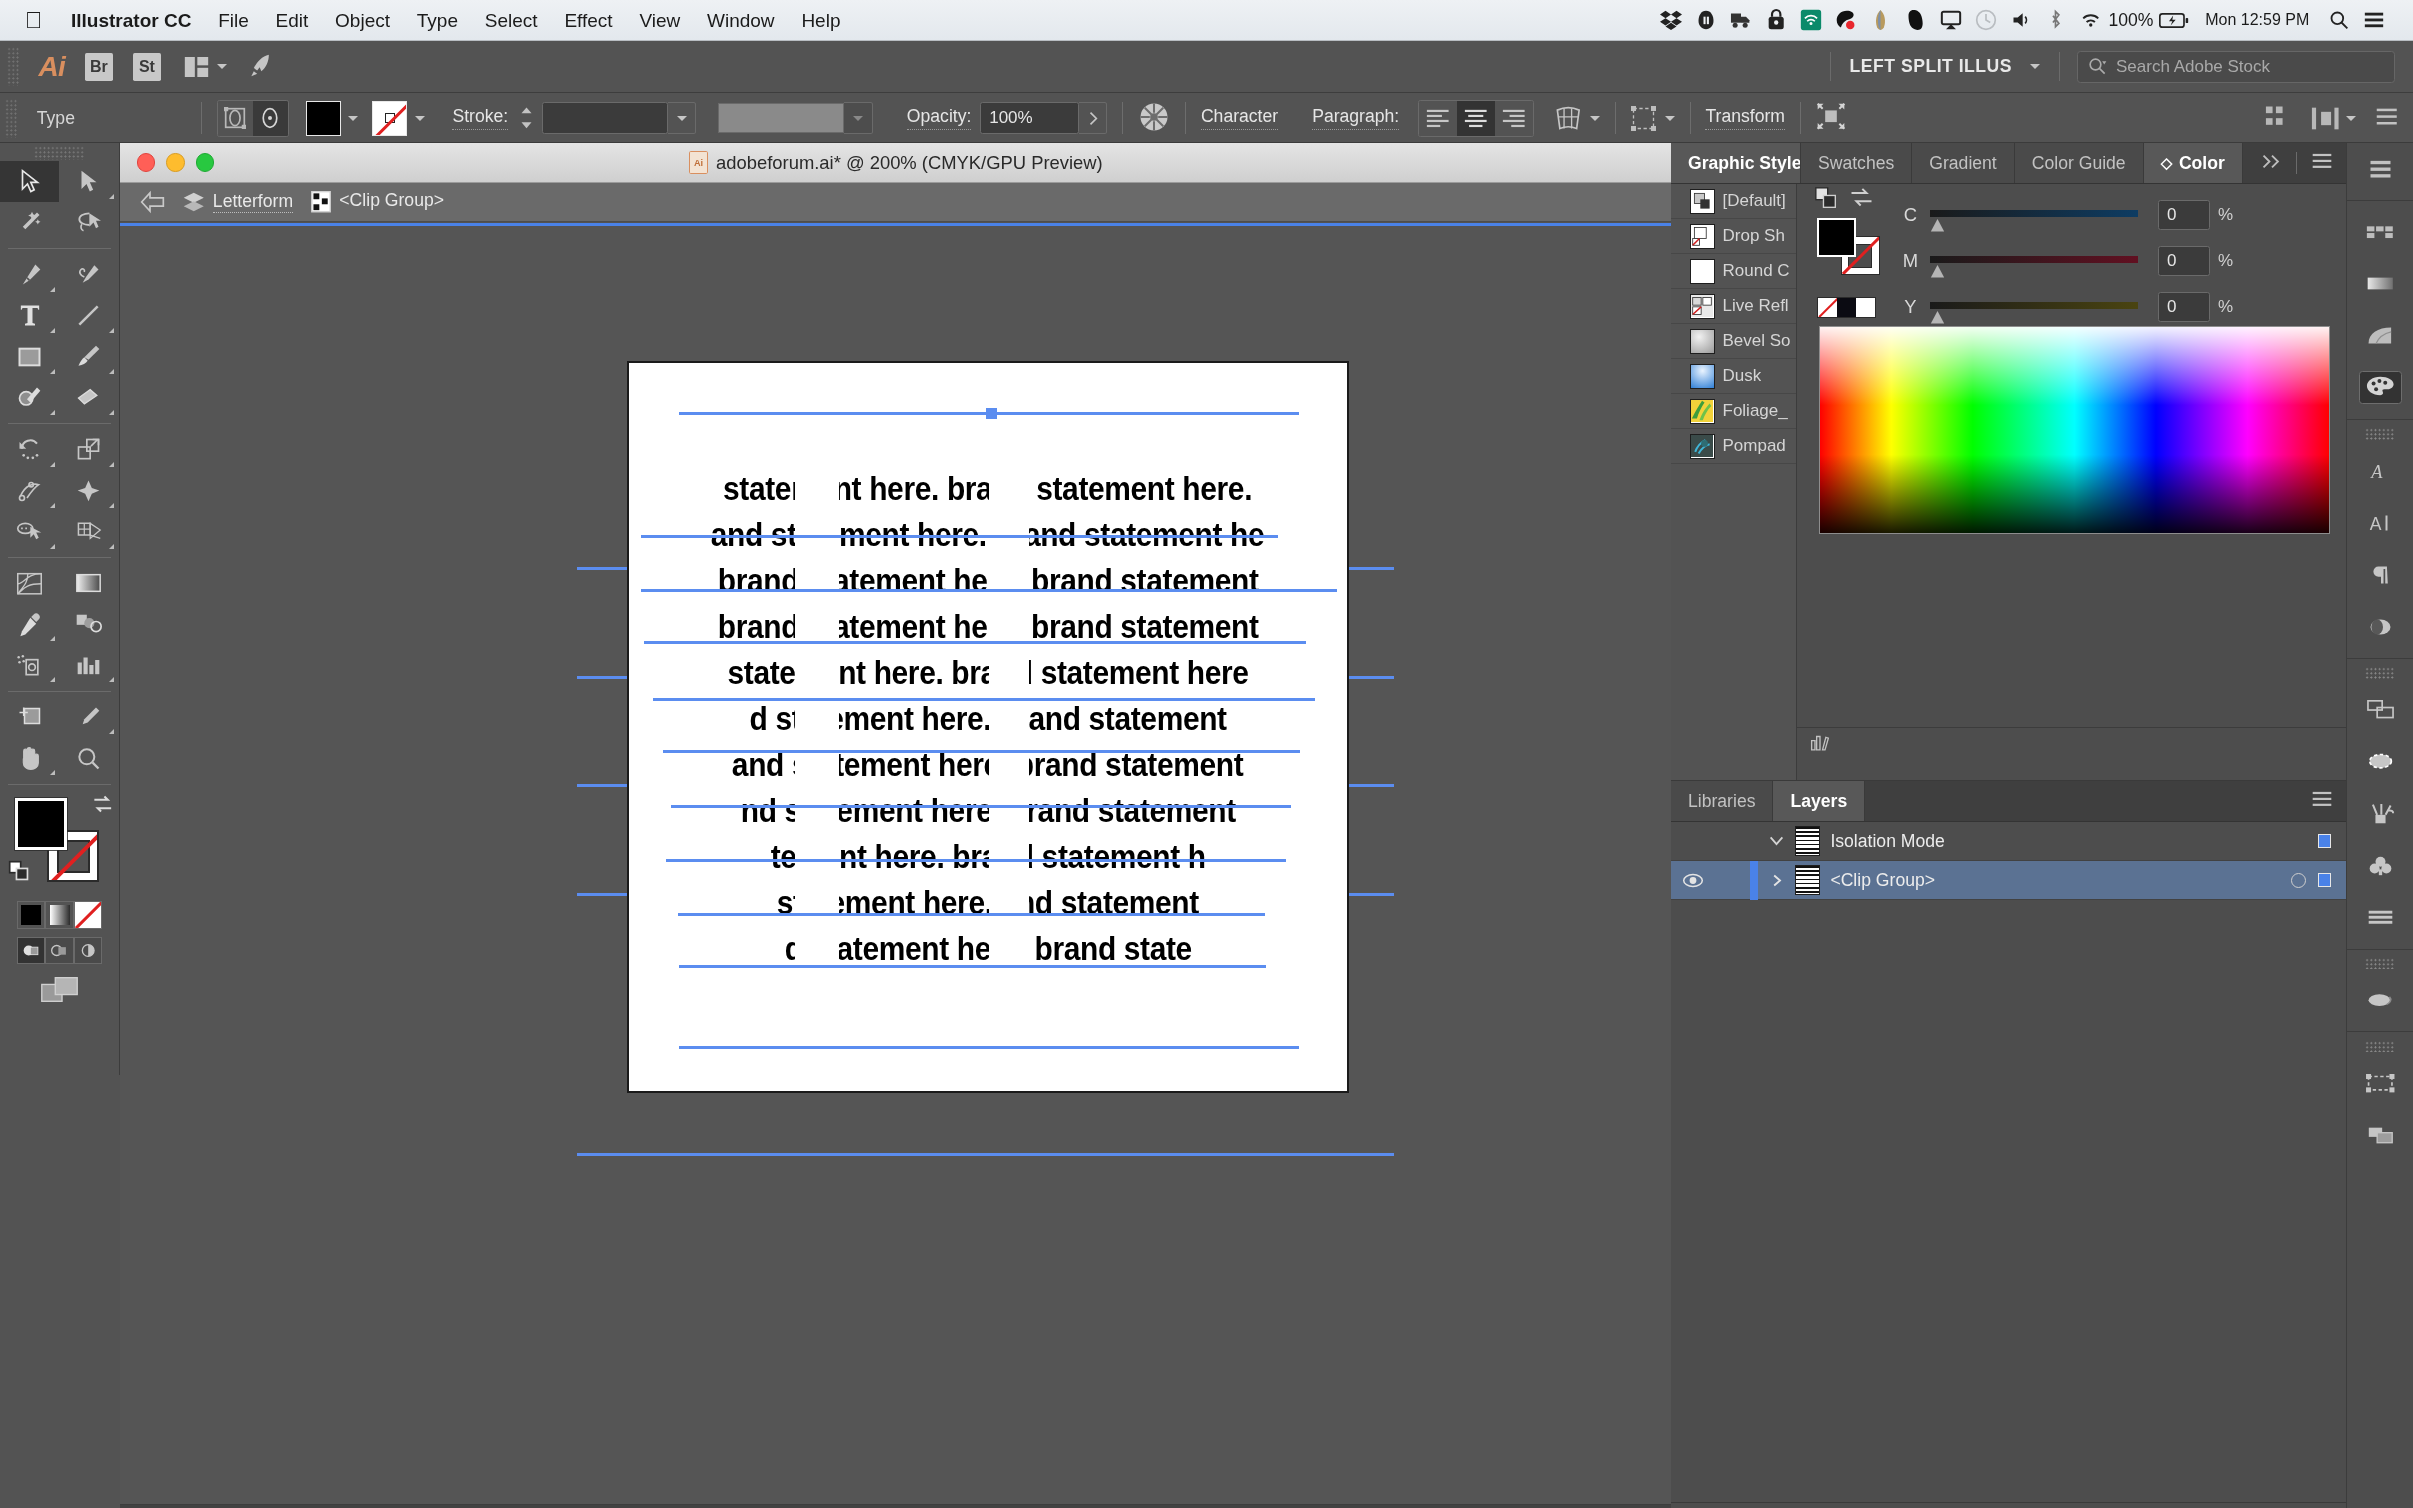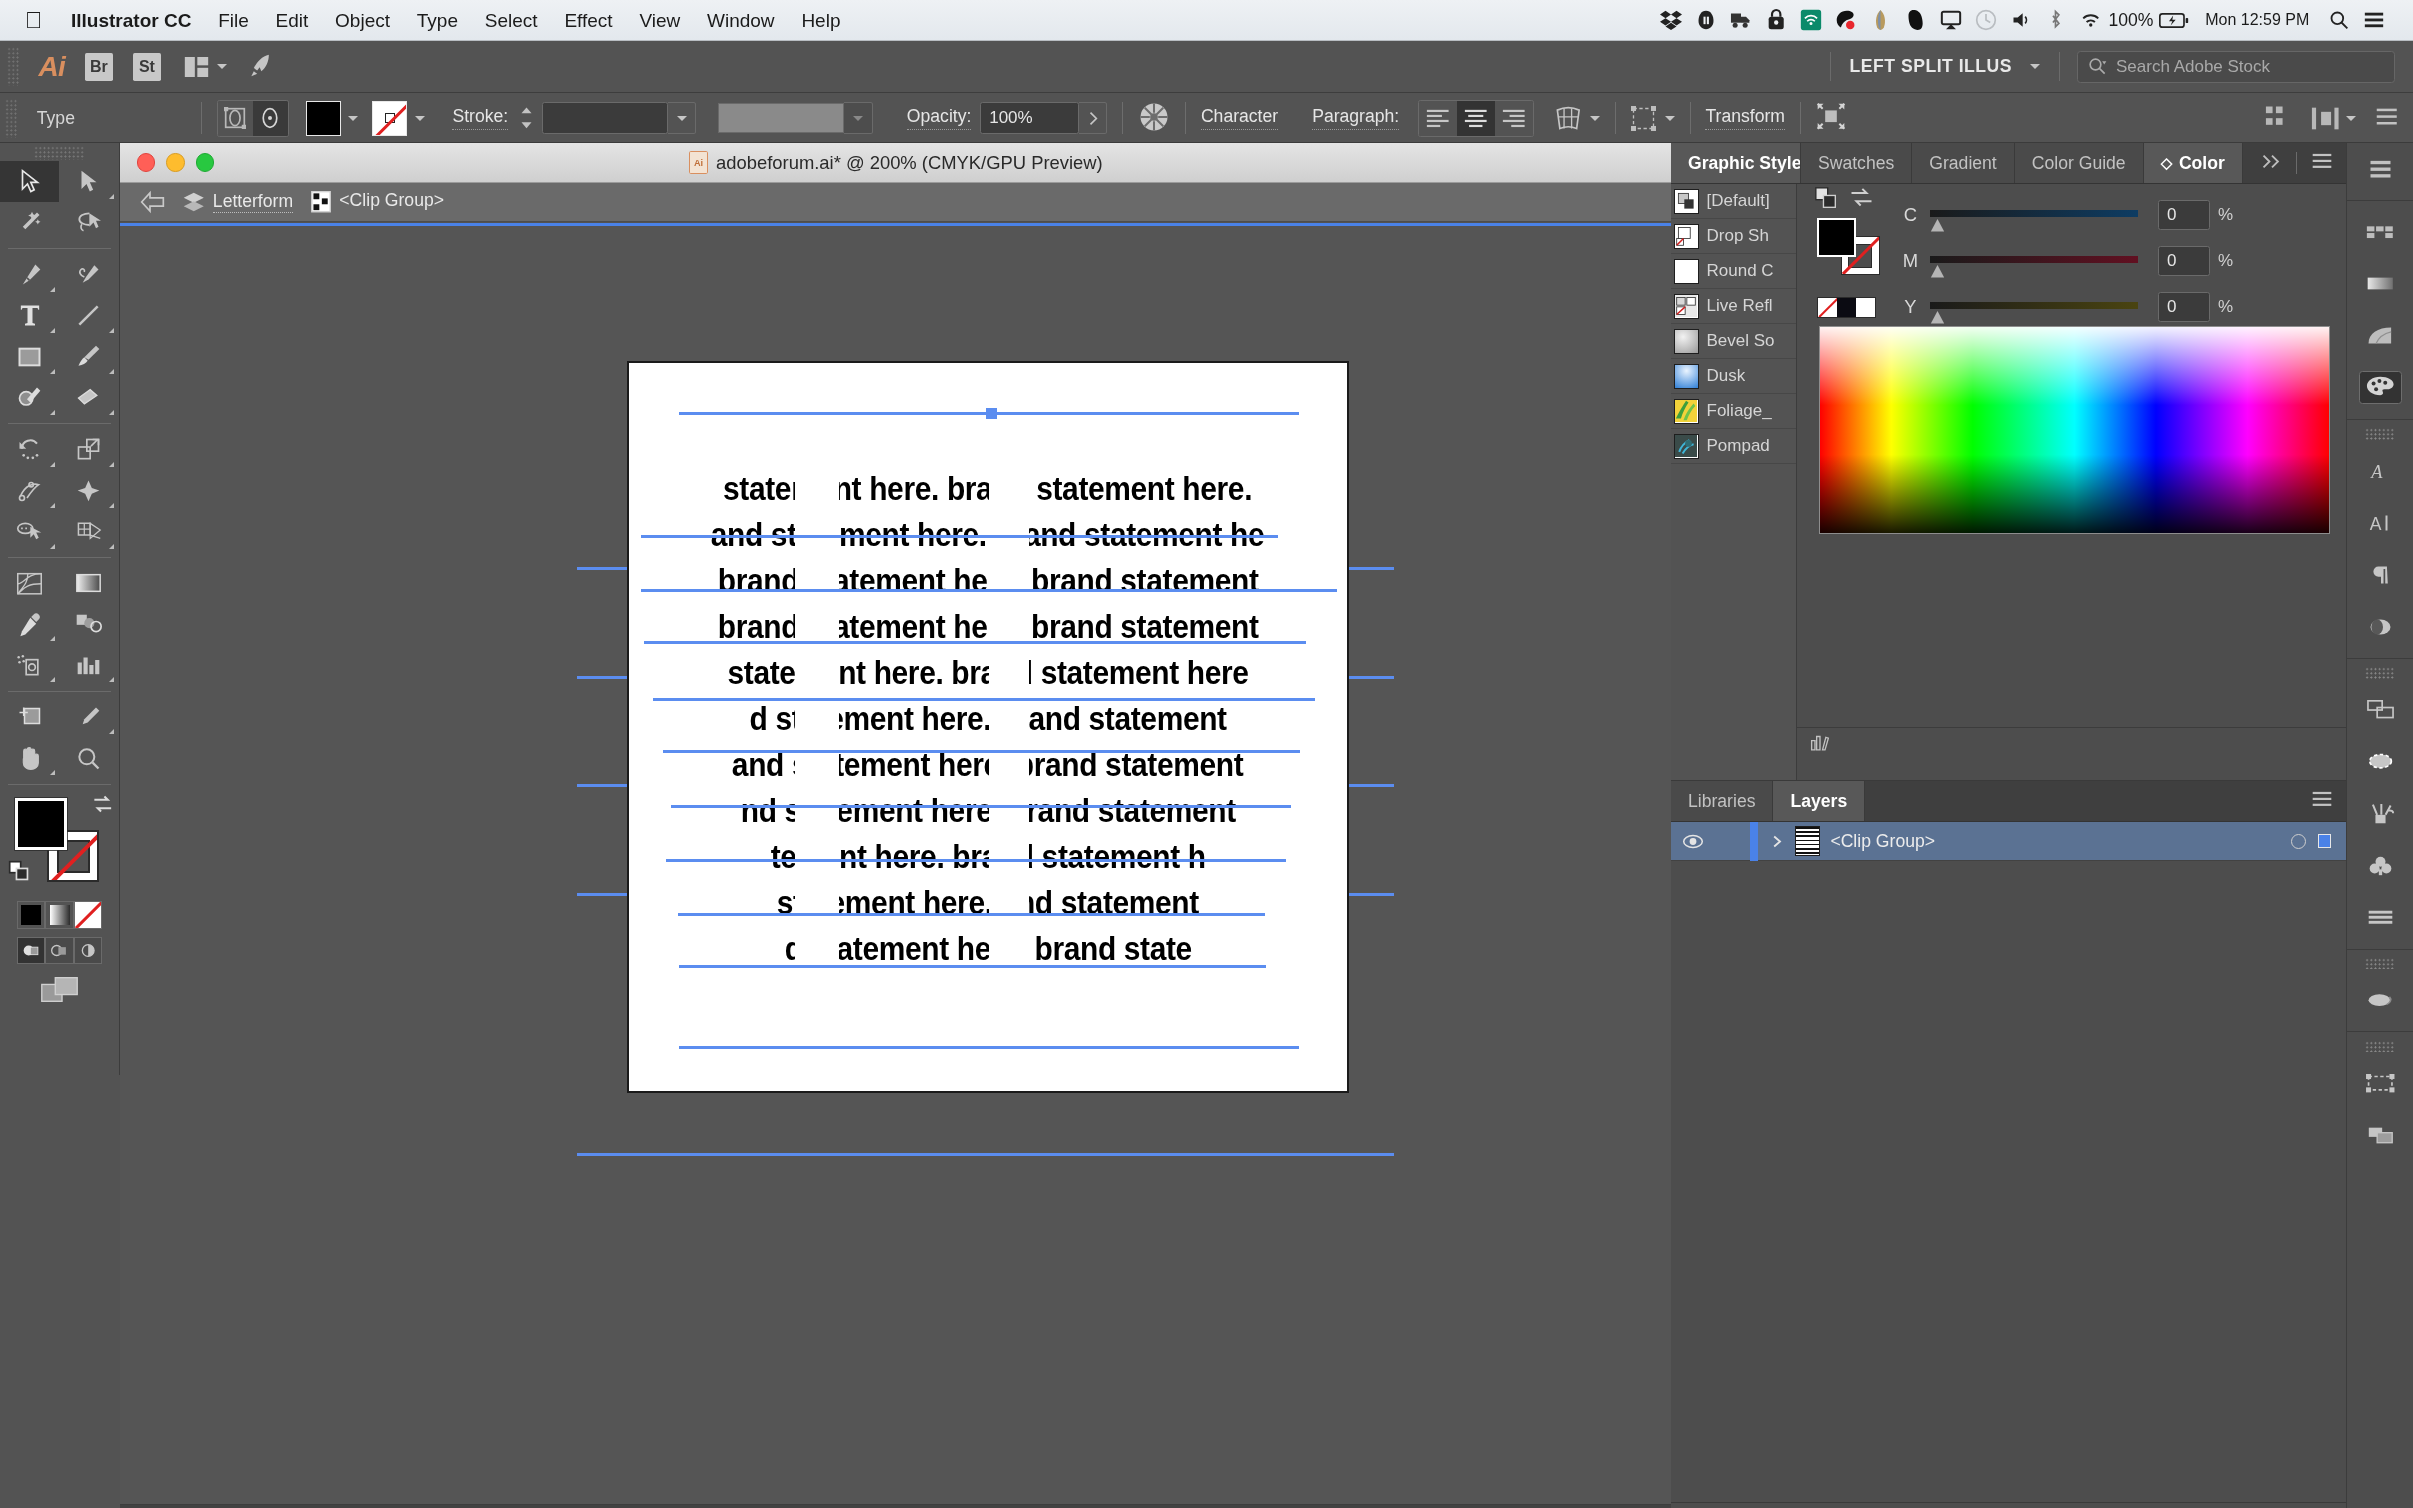--- a/index.html
+++ b/index.html
@@ -202,21 +202,21 @@
   .icon-rail{ position:absolute; right:0; top:0; width:67px; bottom:0; background:#4d4d4d; border-left:0.8px solid #3c3c3c;}
 
   .ptabs{ display:flex; align-items:stretch; height:41px; background:#3f3f3f; border-bottom:0.8px solid #343434;}
   .ptab{ padding:0 17px; display:flex;align-items:center; color:#c2c2c2; font-size:17.6px;
          background:#4a4a4a; border-right:0.8px solid #3a3a3a; white-space:nowrap;}
   .ptab.active{ background:#585858; color:#fff; font-weight:bold;}
   .ptab.first{ background:#585858; color:#fff; font-weight:bold; max-width:130px; overflow:hidden;}
   .ptabs-right{ margin-left:auto; display:flex; align-items:center; gap:13.4px; padding:0 13.4px;}
 
   .gs-list{ position:absolute; left:0; top:41px; width:126px; bottom:0; background:#535353; border-right:0.8px solid #3c3c3c;}
-  .gs-row{ height:35px; display:flex; align-items:center; gap:7.5px; padding-left:3px; border-bottom:0.8px solid #474747;}
+  .gs-row{ height:35px; display:flex; align-items:center; gap:7.5px; padding-left:19px; border-bottom:0.8px solid #474747;}
   .gs-thumb{ width:25px;height:25px;border:1.7px solid #1e1e1e; background:#fff;}
   .gs-name{ font-size:17px;color:#d5d5d5; white-space:nowrap; overflow:hidden;}
 
   .color-panel{ position:absolute; left:126px; top:41px; right:0; height:578px; background:#4d4d4d;}
   .cp-fs{ position:absolute; left:20px; top:22px; width:67px; height:75px;}
   .cp-fill{ position:absolute;left:0;top:11.7px;width:39px;height:39px;background:#000;border:2.5px solid #fff;}
   .cp-stroke{ position:absolute;left:23.5px;top:30px;width:39px;height:39px;background:#fff;border:1.7px solid #2b2b2b;overflow:hidden;}
   .cp-stroke:before{content:"";position:absolute;left:6.7px;top:6.7px;width:22px;height:22px;background:#4d4d4d;border:1.7px solid #2b2b2b;}
   .cp-stroke:after{content:"";position:absolute;left:-6.7px;top:16px;width:55px;height:3.4px;background:#e02020;transform:rotate(-45deg);}
   .slider-row{ display:flex; align-items:center; height:46px; }
@@ -1219,20 +1219,35 @@
                       <rect x="2" y="1" width="22" height="2.6"></rect>
                       <rect x="2" y="8" width="22" height="2.6"></rect>
                       <rect x="2" y="15" width="22" height="2.6"></rect>
                     </g>
                   </svg>
               </div>
             </div>
           </div>
 
           <div class="lp-body">
+            <div class="layer-row">
+              <div class="lr-eye"></div>
+              <div class="lr-lock"></div>
+              <div class="lr-bar" style="background:transparent"></div>
+              <div class="lr-disc">
+                <svg width="17" height="13.4" viewBox="0 0 20 16">
+                    <path d="M3 4l7 8 7-8" stroke="#d4d4d4" stroke-width="2.2" fill="none"></path>
+                  </svg>
+              </div>
+              <div class="lr-thumb"></div>
+              <div class="lr-name">Isolation Mode</div>
+              <div class="lr-right">
+                <div class="sel-sq"></div>
+              </div>
+            </div>
             <div class="layer-row sel">
               <div class="lr-eye">
                 <svg width="22" height="17" viewBox="0 0 26 20">
                     <ellipse cx="13" cy="10" rx="11" ry="7" fill="none" stroke="#e4e4e4" stroke-width="1.8"></ellipse>
                     <circle cx="13" cy="10" r="4" fill="#e4e4e4"></circle>
                   </svg>
               </div>
               <div class="lr-lock"></div>
               <div class="lr-bar" style="background:#4a82e8"></div>
               <div class="lr-disc">

